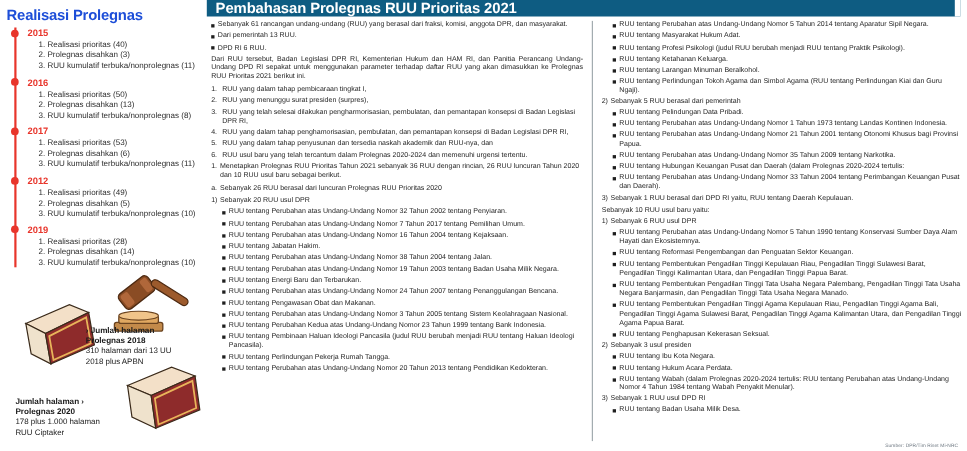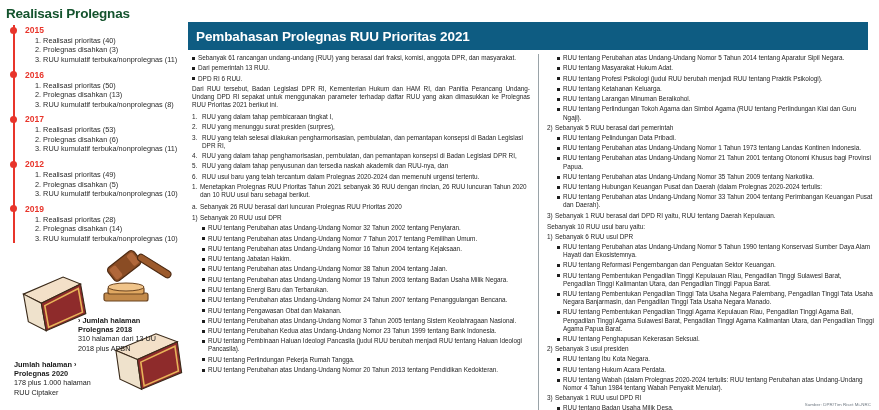--- a/index.html
+++ b/index.html
@@ -21,21 +21,21 @@
     position: relative;
     width: 188px;
     height: 410px;
     background: #ffffff;
     flex: 0 0 188px;
     overflow: hidden;
   }
   #left-title {
     font-size: 13.5px;
     font-weight: bold;
-    color: #14532d;
+    color: #1d4ed8;
     padding: 6px 0 4px 6px;
     letter-spacing: -0.2px;
   }
   #timeline {
     position: relative;
     margin-left: 13px;
     padding-left: 10px;
     border-left: 2px solid #e8352b;
   }
   .year-block { position: relative; margin-bottom: 5.5px; }
@@ -62,35 +62,35 @@
   }
 
   
   .illus { position: absolute; }
   #gavel { left: 96px; top: 243px; width: 86px; height: 66px; }
   #book-a { left: 18px; top: 275px; width: 72px; height: 62px; }
   #book-b { left: 112px; top: 330px; width: 74px; height: 66px; }
 
   .callout { position: absolute; font-size: 7.2px; line-height: 9.2px; color: #1a1a1a; }
   .callout b { font-size: 7.4px; }
-  #callout-2018 { left: 78px; top: 316px; width: 110px; }
+  #callout-2018 { left: 78px; top: 296px; width: 110px; }
   #callout-2020 { left: 14px; top: 360px; width: 118px; }
   .chev { font-weight: bold; }
 
   
   #main {
     position: relative;
     flex: 1 1 auto;
     height: 410px;
     padding: 0;
   }
   #header-bar {
     position: relative;
-    margin: 22px 6px 0 0;
-    height: 28px;
+    margin: 0 6px 0 0;
+    height: 15px;
     background: #0e5c82;
     display: flex;
     align-items: center;
     padding-left: 8px;
   }
   #header-bar::after{
     content:"";
     position:absolute; right:0; top:0; bottom:0; width:5px;
     background:#ffffff;
   }

